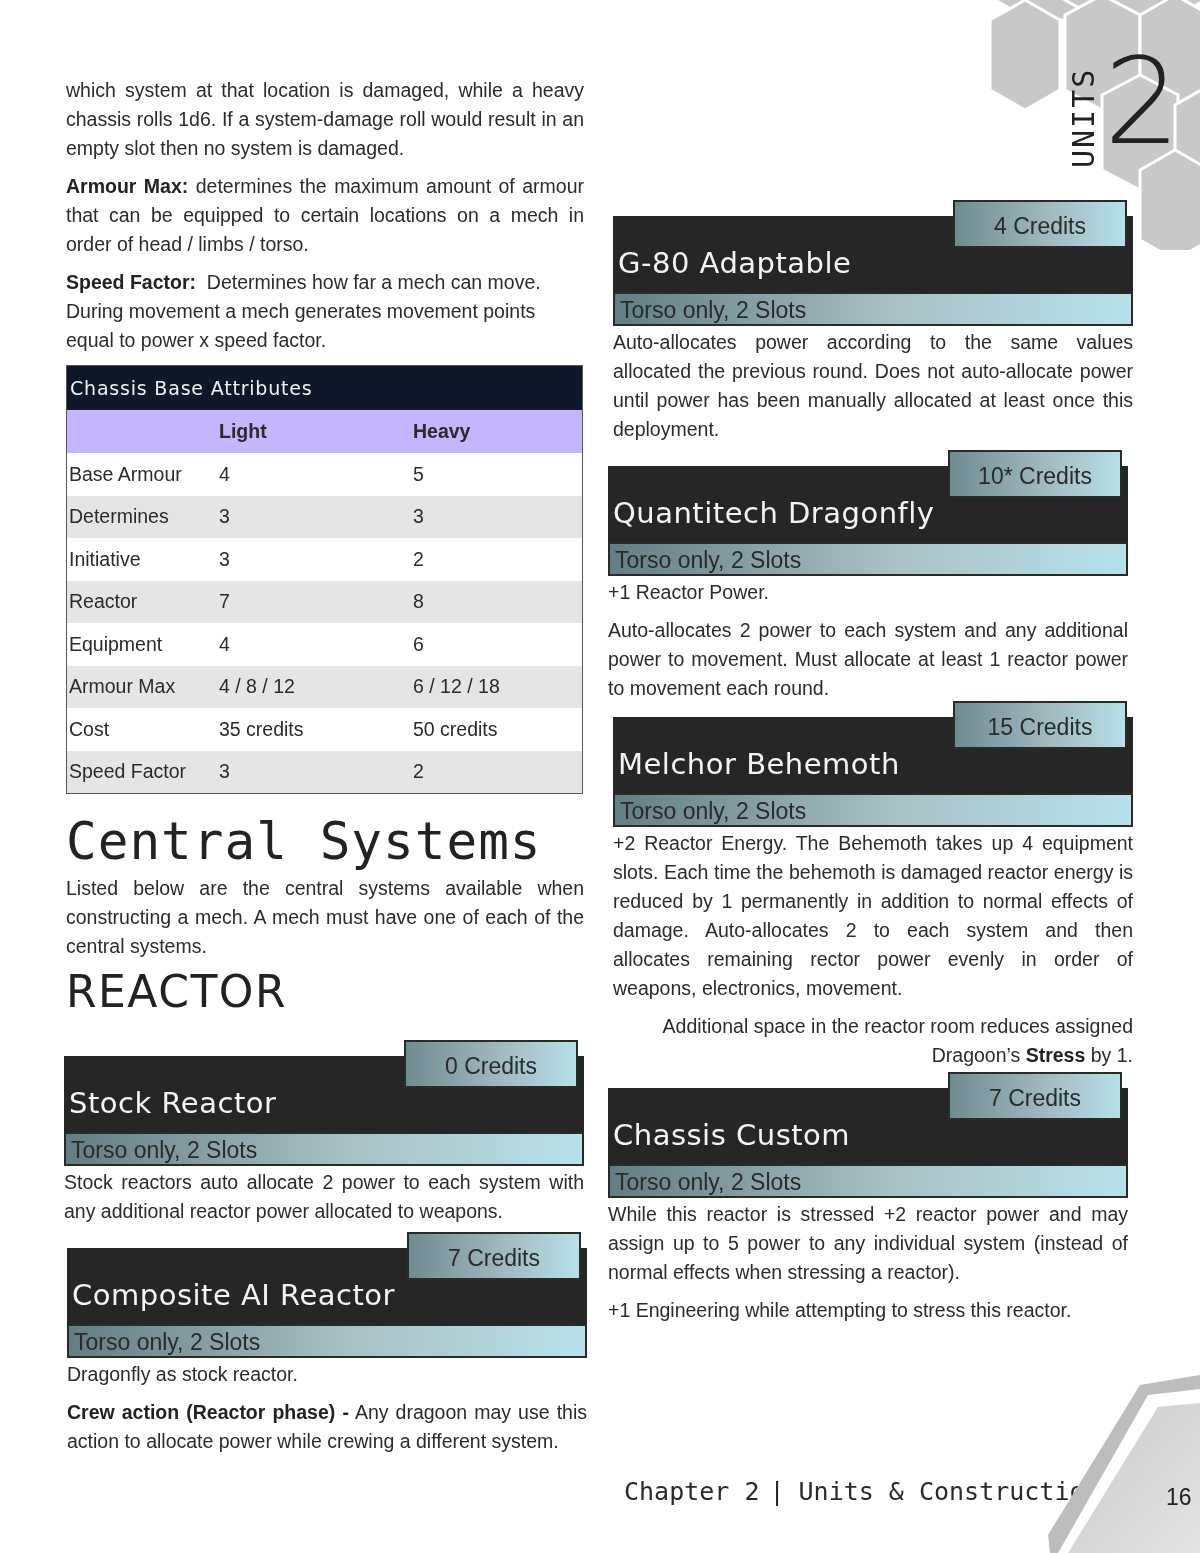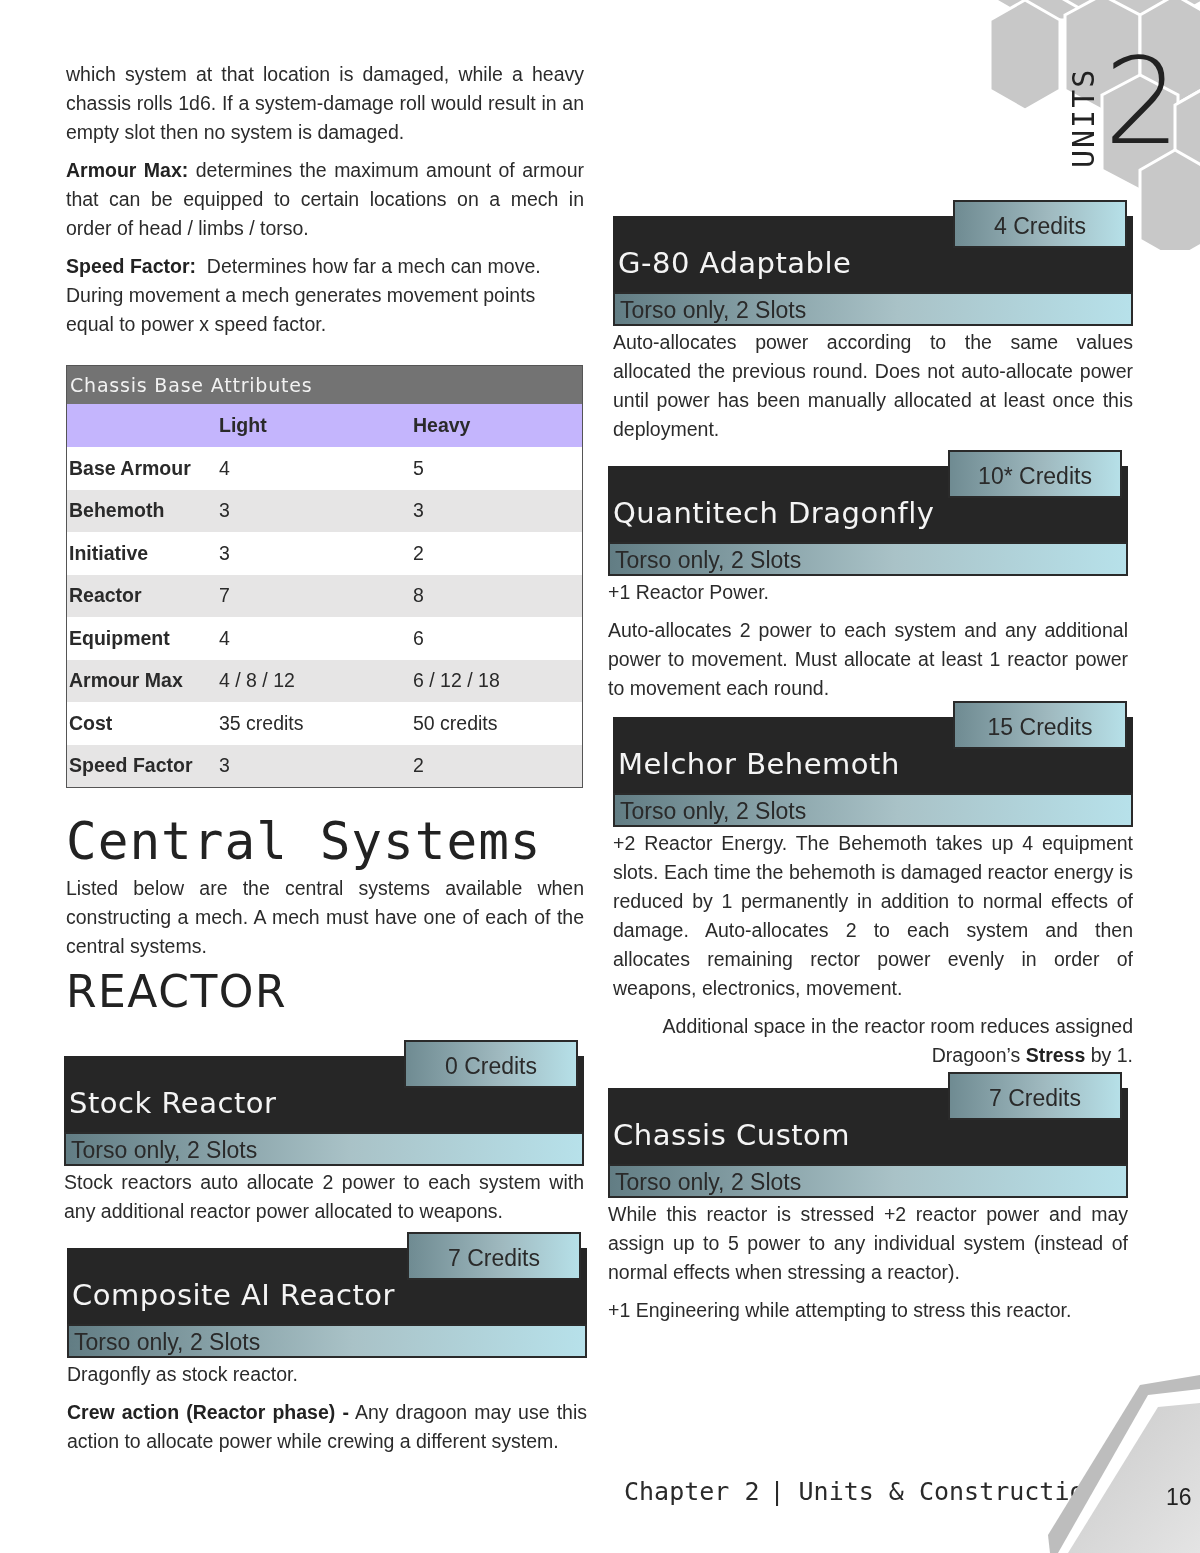--- a/index.html
+++ b/index.html
@@ -30,28 +30,28 @@
     color: #222; line-height: 1;
   }
 
   
   .attr-table {
     position: absolute; left: 66px; top: 365px; width: 517px;
     border: 1px solid #555; border-collapse: collapse;
     font-size: 19.5px;
   }
   .attr-table .title-row td {
-    background: #737373; color: #f2f2f2; height: 38px;
+    background: #0f172a; color: #f2f2f2; height: 44px;
     font-family: "DejaVu Sans", sans-serif; font-size: 19px; letter-spacing: 0.8px;
     padding: 0 3px;
   }
   .attr-table td { height: 42.5px; padding: 0 2px; vertical-align: middle; }
   .attr-table tr.alt td { background: #e6e5e5; }
   .attr-table tr.plain td { background: #ffffff; }
-  .attr-table td.rowhead { font-weight: bold; width: 146px; }
+  .attr-table td.rowhead { font-weight: normal; width: 146px; }
   .attr-table td.c1 { width: 190px; }
   .attr-table th { font-weight: bold; text-align: left; padding: 0 2px; height: 43px; background:#c4b5fd; }
 
   h1.section {
     position: absolute; left: 66px; top: 812px; margin: 0;
     font-family: "DejaVu Sans Mono", monospace; font-weight: normal;
     font-size: 51px; color: #222; letter-spacing: 1px;
   }
   h2.subsection {
     position: absolute; left: 66px; top: 966px; margin: 0;
@@ -105,21 +105,21 @@
     <polygon points="75,5 112,-15 150,5 150,80 112,100 75,80" transform="translate(0,10)"></polygon>
     <polygon points="150,15 185,-5 220,15 220,85 185,105 150,85"></polygon>
     <polygon points="112,95 150,75 188,95 188,170 150,190 112,170"></polygon>
     <polygon points="185,105 220,85 255,105 255,175 220,195 185,175"></polygon>
     <polygon points="150,170 185,150 220,170 220,240 185,260 150,240"></polygon>
   </g>
 </svg>
 <div class="units-label">UNITS</div>
 <div class="chapter-num">2</div>
 
-<div class="col left" style="top:60px;">
+<div class="col left" style="top:76px;">
   <p class="body-text">which system at that location is damaged, while a heavy chassis rolls 1d6. If a system-damage roll would result in an empty slot then no system is damaged.</p>
   <p class="body-text"><b>Armour Max:</b><span> determines the maximum amount of armour that can be equipped to certain locations on a mech in order of head / limbs / torso.</span></p>
   <p class="body-text" style="text-align:left"><b>Speed Factor:</b><span style="white-space:pre-wrap">  Determines how far a mech can move. During movement a mech generates movement points equal to power x speed factor.</span></p>
 </div>
 
 <table class="attr-table">
   <tbody>
       <tr class="title-row">
         <td colspan="3">Chassis Base Attributes</td>
       </tr>
@@ -129,21 +129,21 @@
     <th>Heavy</th>
   </tr>
   </tbody>
     <tbody id="attr-body">
       <tr class="plain">
         <td class="rowhead">Base Armour</td>
         <td class="c1">4</td>
         <td>5</td>
       </tr>
       <tr class="alt">
-        <td class="rowhead">Behemoth</td>
+        <td class="rowhead">Determines</td>
         <td class="c1">3</td>
         <td>3</td>
       </tr>
       <tr class="plain">
         <td class="rowhead">Initiative</td>
         <td class="c1">3</td>
         <td>2</td>
       </tr>
       <tr class="alt">
         <td class="rowhead">Reactor</td>

